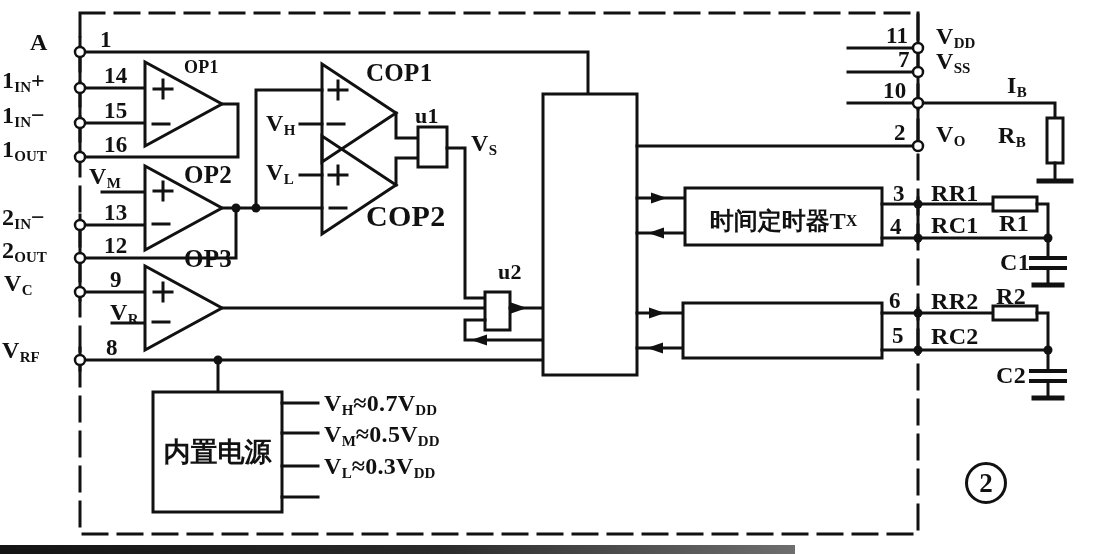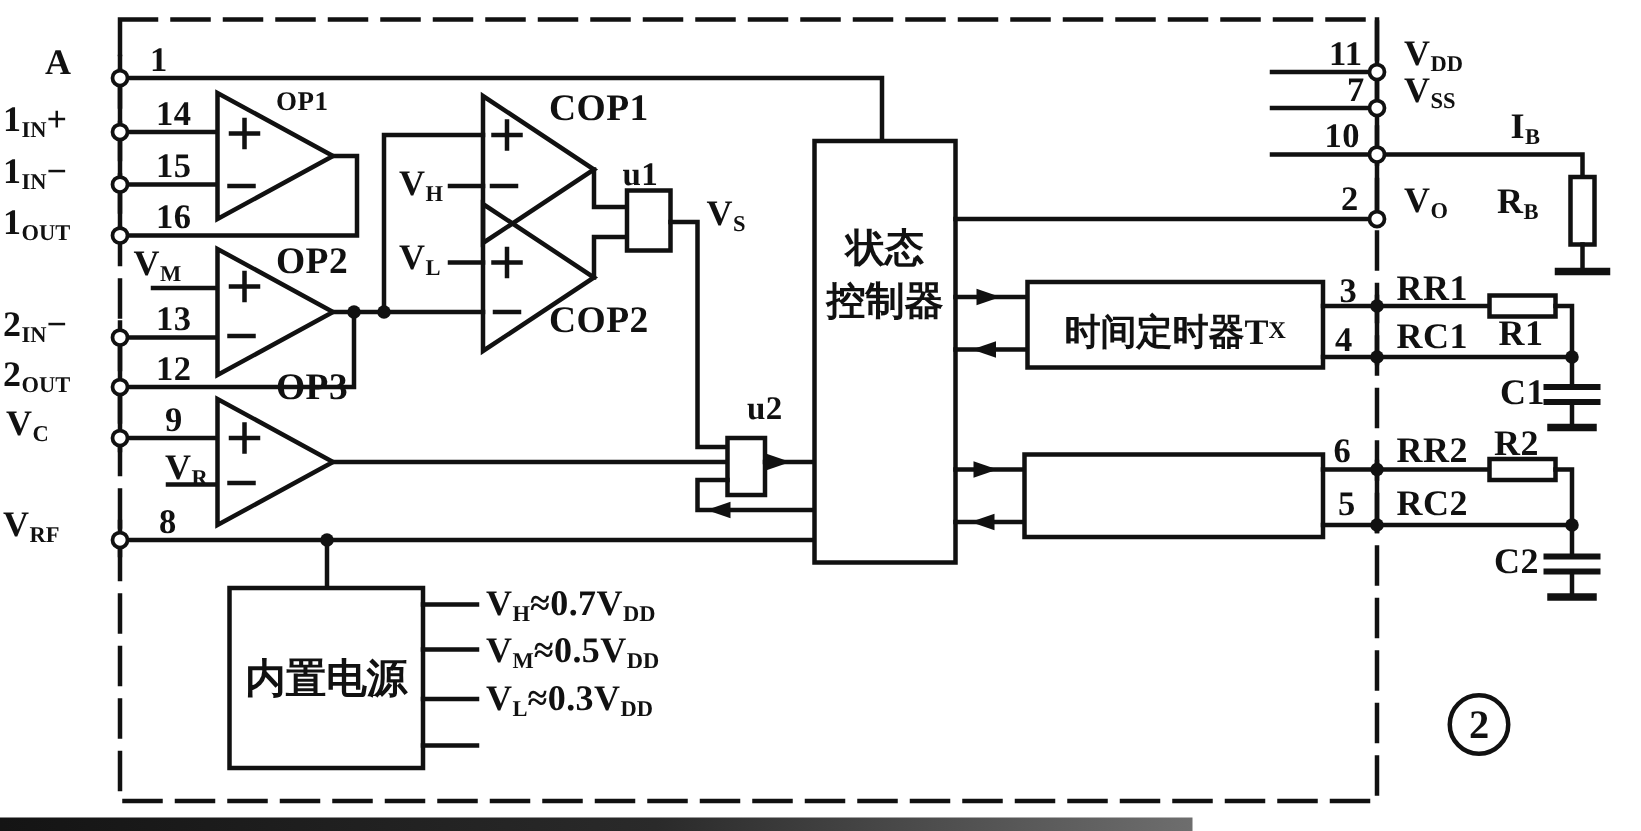--- a/index.html
+++ b/index.html
@@ -201,28 +201,24 @@
   <div class="lbl" style="left:89px;top:164px"><span>V</span><span class="sub">M</span></div>
   <div class="lbl" style="left:110px;top:300px"><span>V</span><span class="sub">R</span></div>
   <div class="lbl" style="left:266px;top:111px"><span>V</span><span class="sub">H</span></div>
   <div class="lbl" style="left:266px;top:160px"><span>V</span><span class="sub">L</span></div>
   <div class="lbl" style="left:471px;top:131px"><span>V</span><span class="sub">S</span></div>
 
   <div class="lbl" style="left:184px;top:58px;font-size:18px"><span>OP1</span></div>
   <div class="lbl" style="left:184px;top:162px;font-size:25px"><span>OP2</span></div>
   <div class="lbl" style="left:184px;top:246px;font-size:25px"><span>OP3</span></div>
   <div class="lbl" style="left:366px;top:60px;font-size:25px"><span>COP1</span></div>
-  <div class="lbl" style="left:366px;top:201px;font-size:25px"><span>COP2</span></div>
+  <div class="lbl" style="left:366px;top:201px;font-size:30px"><span>COP2</span></div>
   <div class="lbl" style="left:415px;top:105px;font-size:22px"><span>u1</span></div>
   <div class="lbl" style="left:498px;top:261px;font-size:22px"><span>u2</span></div>
 
-  <div class="cjk" style="left:543px;top:148px;width:94px;font-size:26px;line-height:35px">
-    <div>状态</div>
-    <div>控制器</div>
-  </div>
   <div class="cjk blockbox" style="left:685px;top:188px;width:197px;height:66px;font-size:24px">
     <span>时间定时器T</span>
       <span style="font-size:16px;vertical-align:-4px">X</span>
   </div>
   <div class="cjk blockbox" style="left:153px;top:392px;width:129px;height:120px;font-size:27px">
     <span>内置电源</span>
   </div>
 
   <div class="lbl" style="left:324px;top:391px"><span>V</span><span class="sub">H</span><span>≈0.7V</span><span class="sub">DD</span></div>
   <div class="lbl" style="left:324px;top:422px"><span>V</span><span class="sub">M</span><span>≈0.5V</span><span class="sub">DD</span></div>

